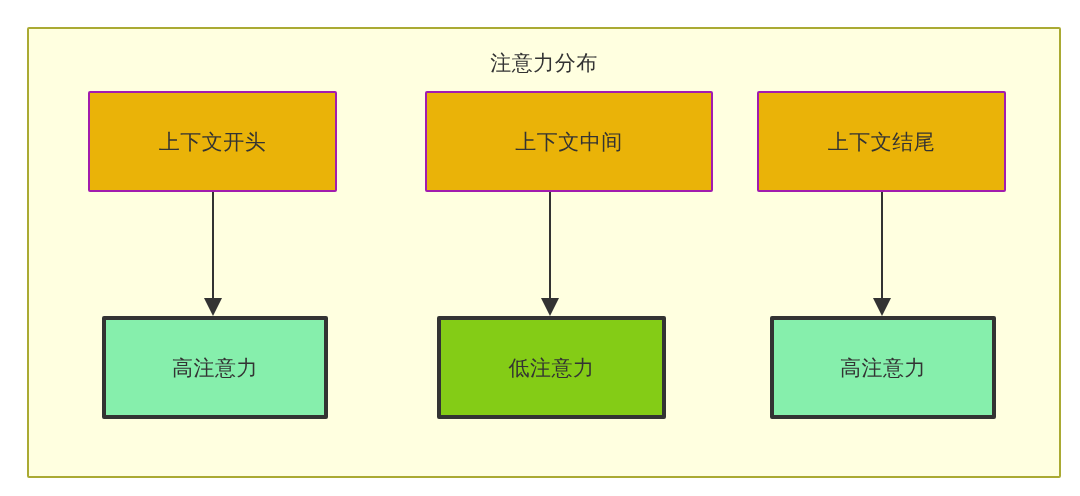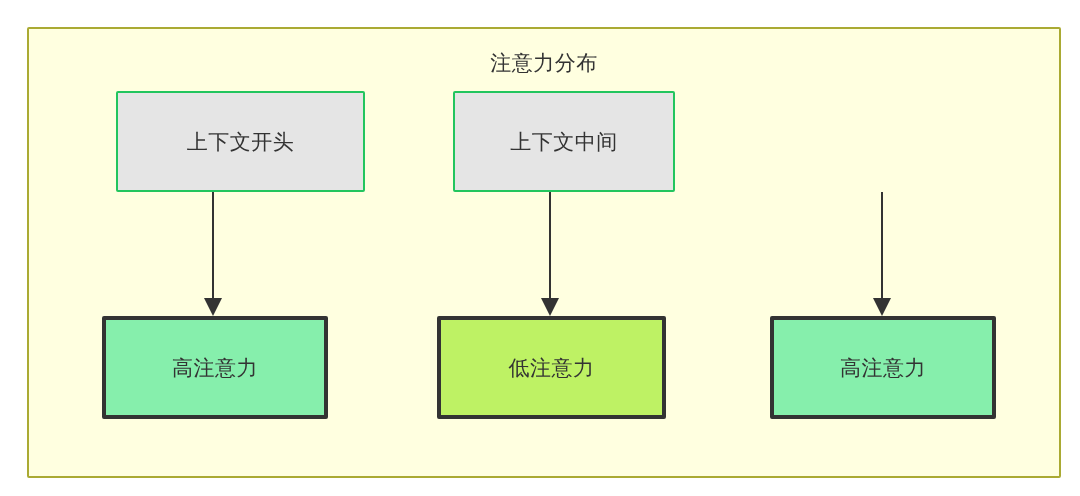--- a/index.html
+++ b/index.html
@@ -51,30 +51,29 @@
     display: flex;
     align-items: center;
     justify-content: center;
     font-size: 21px;
     color: #333333;
     letter-spacing: 0.5px;
     white-space: nowrap;
     border-radius: 2px;
   }
   .node.ctx {
-    background: #e5e5e5;
-    border: 2px solid #22c55e;
-    margin-left: 28px;
+    background: #eab308;
+    border: 2px solid #a21caf;
   }
   .node.hi {
     background: #86efac;
     border: 4px solid #333333;
   }
   .node.lo {
-    background: #bef264;
+    background: #84cc16;
     border: 4px solid #333333;
   }
   
   #arrow-layer {
     position: absolute;
     left: 0;
     top: 0;
     width: 1080px;
     height: 496px;
     pointer-events: none;
@@ -86,24 +85,27 @@
 <div id="canvas">
 
   <div class="subgraph">
     <div class="subgraph-title">注意力分布</div>
   </div>
 
   <div class="node ctx" style="left:88px;  top:91px;  width:249px; height:101px;">
     <span>上下文开头</span>
   </div>
 
-  <div class="node ctx" style="left:425px; top:91px;  width:222px; height:101px;">
+  <div class="node ctx" style="left:425px; top:91px;  width:288px; height:101px;">
     <span>上下文中间</span>
   </div>
 
+  <div class="node ctx" style="left:757px; top:91px;  width:249px; height:101px;">
+    <span>上下文结尾</span>
+  </div>
 
   <div class="node hi" style="left:102px; top:316px; width:226px; height:103px;">
     <span>高注意力</span>
   </div>
 
   <div class="node lo" style="left:437px; top:316px; width:229px; height:103px;">
     <span>低注意力</span>
   </div>
 
   <div class="node hi" style="left:770px; top:316px; width:226px; height:103px;">

